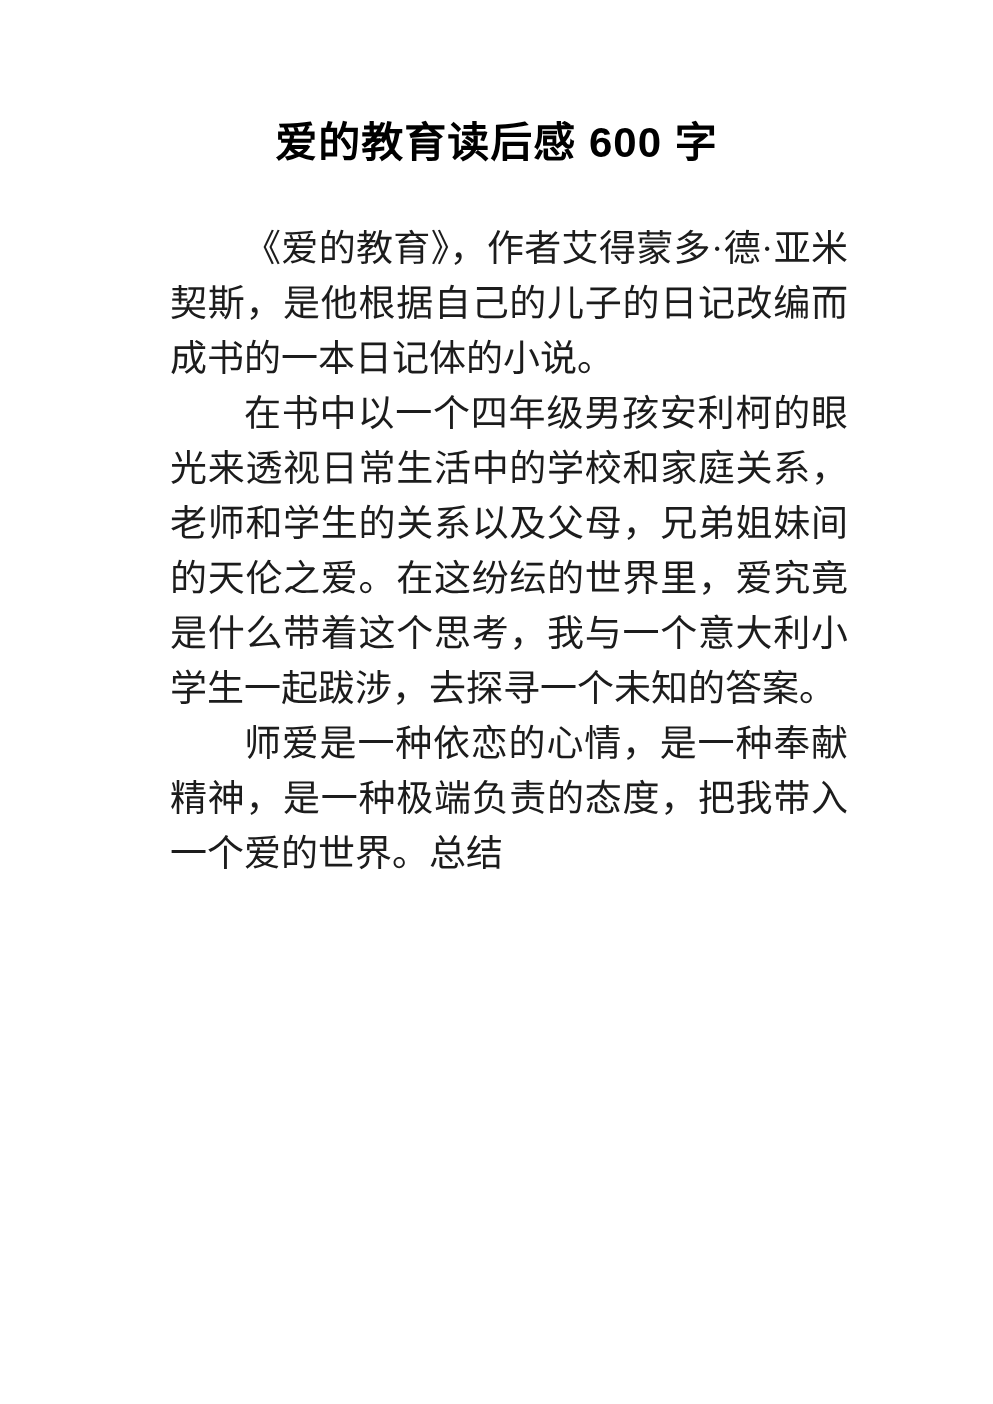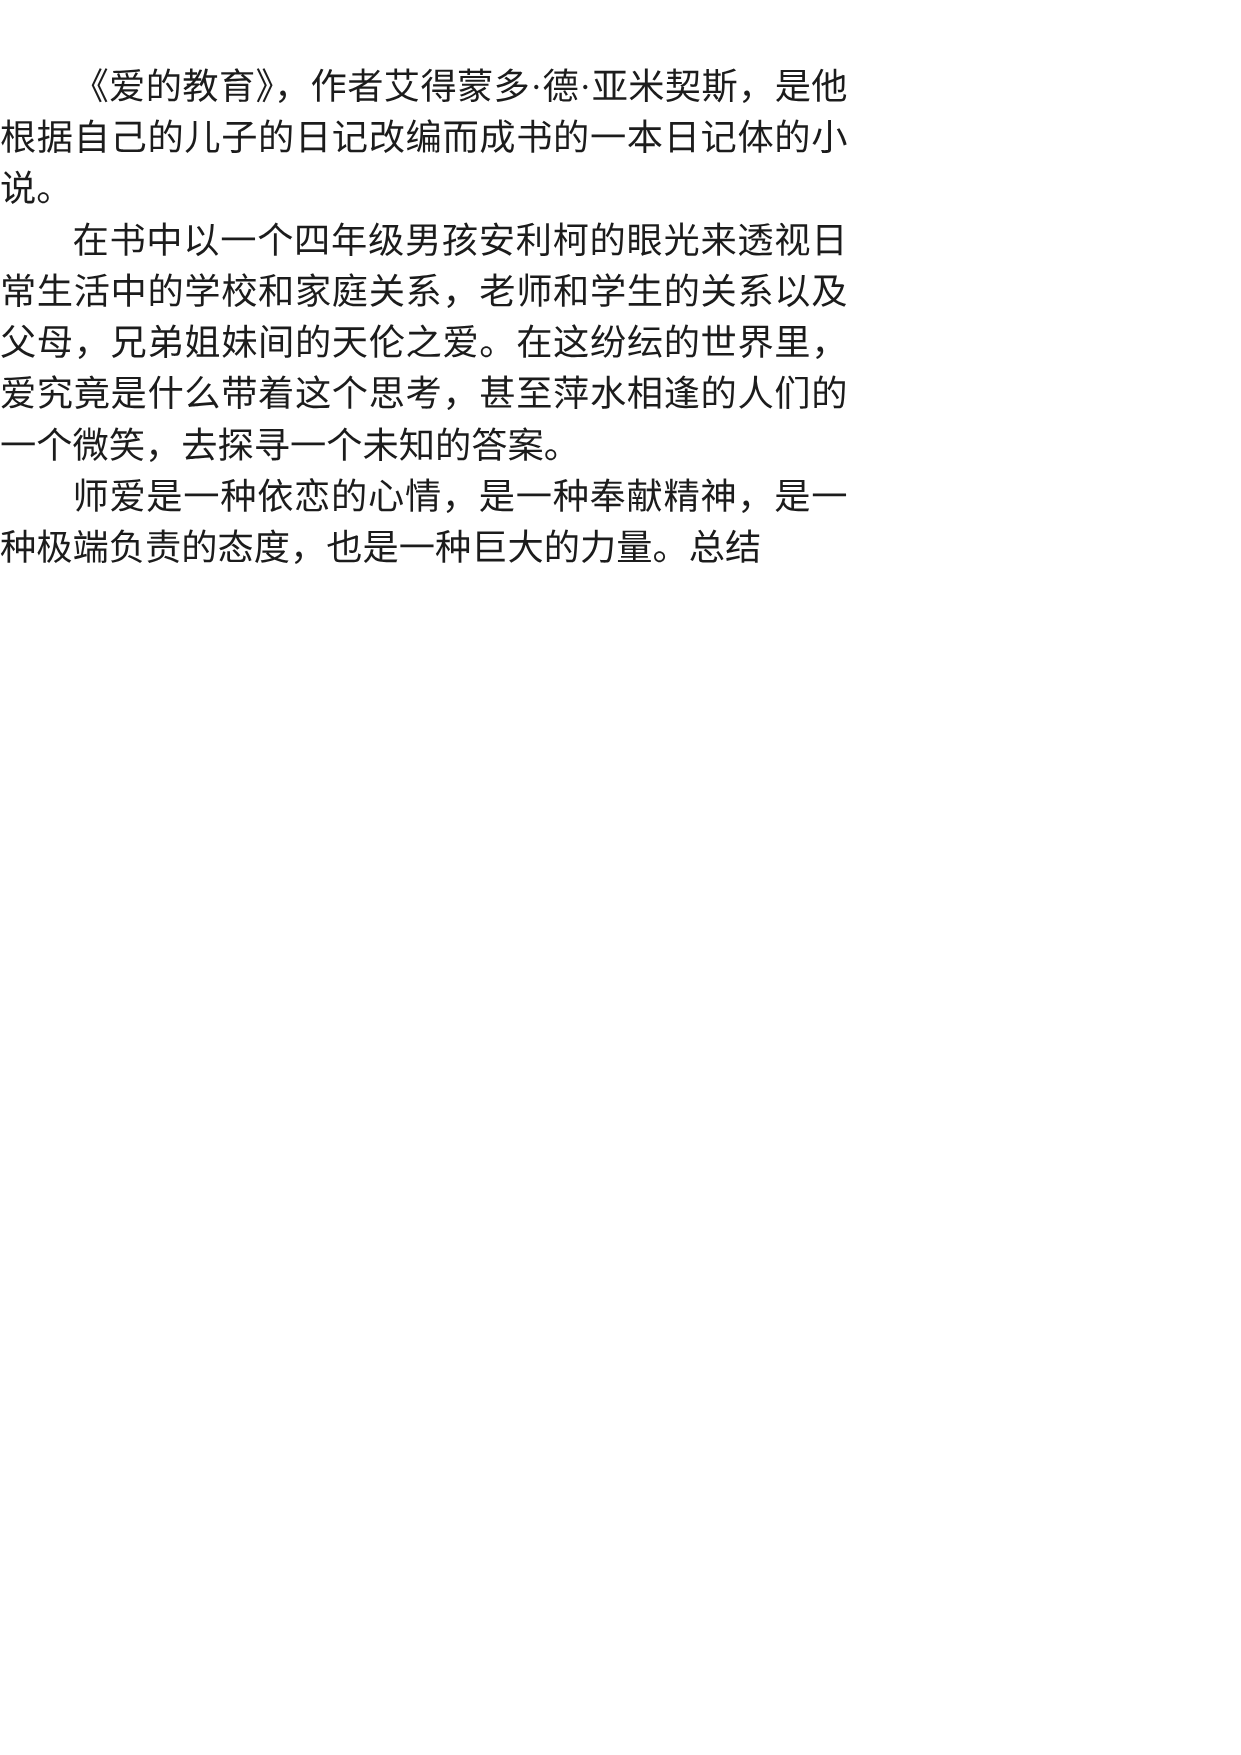--- a/index.html
+++ b/index.html
@@ -24,37 +24,39 @@
     font-family: "Liberation Sans", "DejaVu Sans", sans-serif;
     font-weight: 700;
     font-size: 42px;
     line-height: 1.3;
     letter-spacing: 1px;
     text-align: center;
     color: #000000;
   }
   .doc-body {
     box-sizing: border-box;
+    margin-left: 170px;
     margin-top: 50px;
     width: 678px;
     font-family: "Liberation Serif", "DejaVu Serif", serif;
-    font-size: 29px;
-    line-height: 41px;
+    font-size: 37px;
+    line-height: 55px;
     color: #1c1c1c;
     text-align: justify;
     text-justify: inter-ideograph;
   }
   .doc-body p {
     margin: 0;
     padding: 0;
     text-indent: 2em;
   }
 </style>
 </head>
 <body>
 
 <div class="page">
+  <h1 class="doc-title">爱的教育读后感 600 字</h1>
   <div class="doc-body">
       <p>《爱的教育》，作者艾得蒙多·德·亚米契斯，是他根据自己的儿子的日记改编而成书的一本日记体的小说。</p>
-      <p>在书中以一个四年级男孩安利柯的眼光来透视日常生活中的学校和家庭关系，老师和学生的关系以及父母，兄弟姐妹间的天伦之爱。在这纷纭的世界里，爱究竟是什么带着这个思考，甚至萍水相逢的人们的一个微笑，去探寻一个未知的答案。</p>
-      <p>师爱是一种依恋的心情，是一种奉献精神，是一种极端负责的态度，也是一种巨大的力量。总结</p>
+      <p>在书中以一个四年级男孩安利柯的眼光来透视日常生活中的学校和家庭关系，老师和学生的关系以及父母，兄弟姐妹间的天伦之爱。在这纷纭的世界里，爱究竟是什么带着这个思考，我与一个意大利小学生一起跋涉，去探寻一个未知的答案。</p>
+      <p>师爱是一种依恋的心情，是一种奉献精神，是一种极端负责的态度，把我带入一个爱的世界。总结</p>
     </div>
 </div>
 
 </body></html>

